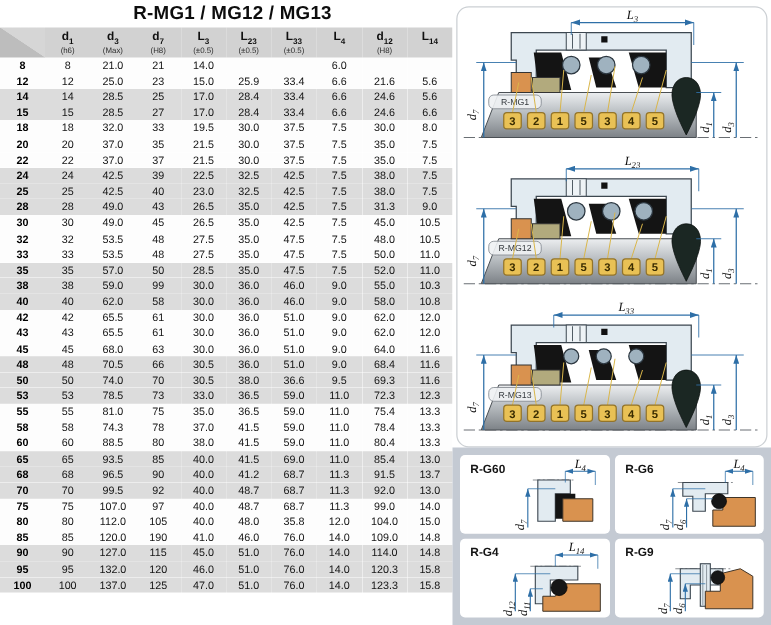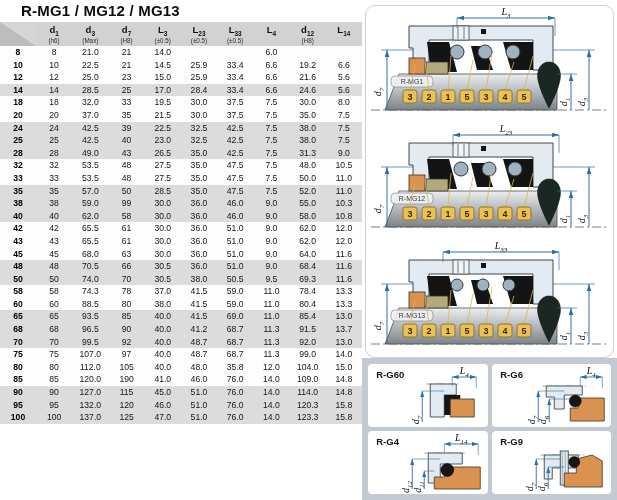--- a/index.html
+++ b/index.html
@@ -1,21 +1,21 @@
 <!DOCTYPE html>
 <html><head>
 <meta charset="utf-8">
 <style>
   html,body{margin:0;padding:0;}
   .page{position:relative;width:617px;height:500px;background:#ffffff;overflow:hidden;
         font-family:"Liberation Sans",sans-serif;}
   
-  .title{position:absolute;left:16px;top:0;width:362px;height:22px;
+  .title{position:absolute;left:0;top:0;width:362px;height:22px;
          font-size:15px;font-weight:bold;color:#0d0d0d;padding-left:5px;
-         letter-spacing:.2px;line-height:21px;white-space:nowrap;}
+         letter-spacing:.2px;line-height:21px;white-space:nowrap;text-align:center;}
   .tblwrap{position:absolute;left:0;top:22px;width:362px;height:478px;}
   table.dim{border-collapse:collapse;table-layout:fixed;width:362px;}
   table.dim th{background:#d2d2d2;height:24px;padding:0;vertical-align:top;
                font-size:9.5px;color:#101010;line-height:1;}
   table.dim th .hb{display:block;font-weight:bold;padding-top:3px;}
   table.dim th .hb sub{font-size:6.5px;}
   table.dim th .hn{display:block;font-weight:normal;font-size:6.3px;color:#2e2e2e;padding-top:1px;}
   table.dim th.diag{background:linear-gradient(to top right,#bdbdbd 49.4%,#d6d6d6 50.6%);}
   table.dim td{height:12.6px;line-height:12.6px;padding:0;text-align:center;
                font-size:8.6px;color:#141414;background:#fdfdfd;overflow:hidden;}
@@ -104,32 +104,20 @@
             <td class="">21.0</td>
             <td class="">21</td>
             <td class="">14.0</td>
             <td class=""></td>
             <td class=""></td>
             <td class="">6.0</td>
             <td class=""></td>
             <td class=""></td>
           </tr>
           <tr class="">
-            <td class="c0">10</td>
-            <td class="">10</td>
-            <td class="">22.5</td>
-            <td class="">21</td>
-            <td class="">14.5</td>
-            <td class="">25.9</td>
-            <td class="">33.4</td>
-            <td class="">6.6</td>
-            <td class="">19.2</td>
-            <td class="">6.6</td>
-          </tr>
-          <tr class="">
             <td class="c0">12</td>
             <td class="">12</td>
             <td class="">25.0</td>
             <td class="">23</td>
             <td class="">15.0</td>
             <td class="">25.9</td>
             <td class="">33.4</td>
             <td class="">6.6</td>
             <td class="">21.6</td>
             <td class="">5.6</td>
@@ -139,20 +127,32 @@
             <td class="">14</td>
             <td class="">28.5</td>
             <td class="">25</td>
             <td class="">17.0</td>
             <td class="">28.4</td>
             <td class="">33.4</td>
             <td class="">6.6</td>
             <td class="">24.6</td>
             <td class="">5.6</td>
           </tr>
+          <tr class="s">
+            <td class="c0">15</td>
+            <td class="">15</td>
+            <td class="">28.5</td>
+            <td class="">27</td>
+            <td class="">17.0</td>
+            <td class="">28.4</td>
+            <td class="">33.4</td>
+            <td class="">6.6</td>
+            <td class="">24.6</td>
+            <td class="">6.6</td>
+          </tr>
           <tr class="">
             <td class="c0">18</td>
             <td class="">18</td>
             <td class="">32.0</td>
             <td class="">33</td>
             <td class="">19.5</td>
             <td class="">30.0</td>
             <td class="">37.5</td>
             <td class="">7.5</td>
             <td class="">30.0</td>
@@ -163,20 +163,32 @@
             <td class="">20</td>
             <td class="">37.0</td>
             <td class="">35</td>
             <td class="">21.5</td>
             <td class="">30.0</td>
             <td class="">37.5</td>
             <td class="">7.5</td>
             <td class="">35.0</td>
             <td class="">7.5</td>
           </tr>
+          <tr class="">
+            <td class="c0">22</td>
+            <td class="">22</td>
+            <td class="">37.0</td>
+            <td class="">37</td>
+            <td class="">21.5</td>
+            <td class="">30.0</td>
+            <td class="">37.5</td>
+            <td class="">7.5</td>
+            <td class="">35.0</td>
+            <td class="">7.5</td>
+          </tr>
           <tr class="s">
             <td class="c0">24</td>
             <td class="">24</td>
             <td class="">42.5</td>
             <td class="">39</td>
             <td class="">22.5</td>
             <td class="">32.5</td>
             <td class="">42.5</td>
             <td class="">7.5</td>
             <td class="">38.0</td>
@@ -198,20 +210,32 @@
             <td class="c0">28</td>
             <td class="">28</td>
             <td class="">49.0</td>
             <td class="">43</td>
             <td class="">26.5</td>
             <td class="">35.0</td>
             <td class="">42.5</td>
             <td class="">7.5</td>
             <td class="">31.3</td>
             <td class="">9.0</td>
+          </tr>
+          <tr class="">
+            <td class="c0">30</td>
+            <td class="">30</td>
+            <td class="">49.0</td>
+            <td class="">45</td>
+            <td class="">26.5</td>
+            <td class="">35.0</td>
+            <td class="">42.5</td>
+            <td class="">7.5</td>
+            <td class="">45.0</td>
+            <td class="">10.5</td>
           </tr>
           <tr class="">
             <td class="c0">32</td>
             <td class="">32</td>
             <td class="">53.5</td>
             <td class="">48</td>
             <td class="">27.5</td>
             <td class="">35.0</td>
             <td class="">47.5</td>
             <td class="">7.5</td>
@@ -314,24 +338,48 @@
             <td class="">68.4</td>
             <td class="">11.6</td>
           </tr>
           <tr class="s">
             <td class="c0">50</td>
             <td class="">50</td>
             <td class="">74.0</td>
             <td class="">70</td>
             <td class="">30.5</td>
             <td class="">38.0</td>
-            <td class="">50.5</td>
+            <td class="">36.6</td>
             <td class="">9.5</td>
             <td class="">69.3</td>
             <td class="">11.6</td>
+          </tr>
+          <tr class="s">
+            <td class="c0">53</td>
+            <td class="">53</td>
+            <td class="">78.5</td>
+            <td class="">73</td>
+            <td class="">33.0</td>
+            <td class="">36.5</td>
+            <td class="">59.0</td>
+            <td class="">11.0</td>
+            <td class="">72.3</td>
+            <td class="">12.3</td>
+          </tr>
+          <tr class="">
+            <td class="c0">55</td>
+            <td class="">55</td>
+            <td class="">81.0</td>
+            <td class="">75</td>
+            <td class="">35.0</td>
+            <td class="">36.5</td>
+            <td class="">59.0</td>
+            <td class="">11.0</td>
+            <td class="">75.4</td>
+            <td class="">13.3</td>
           </tr>
           <tr class="">
             <td class="c0">58</td>
             <td class="">58</td>
             <td class="">74.3</td>
             <td class="">78</td>
             <td class="">37.0</td>
             <td class="">41.5</td>
             <td class="">59.0</td>
             <td class="">11.0</td>

